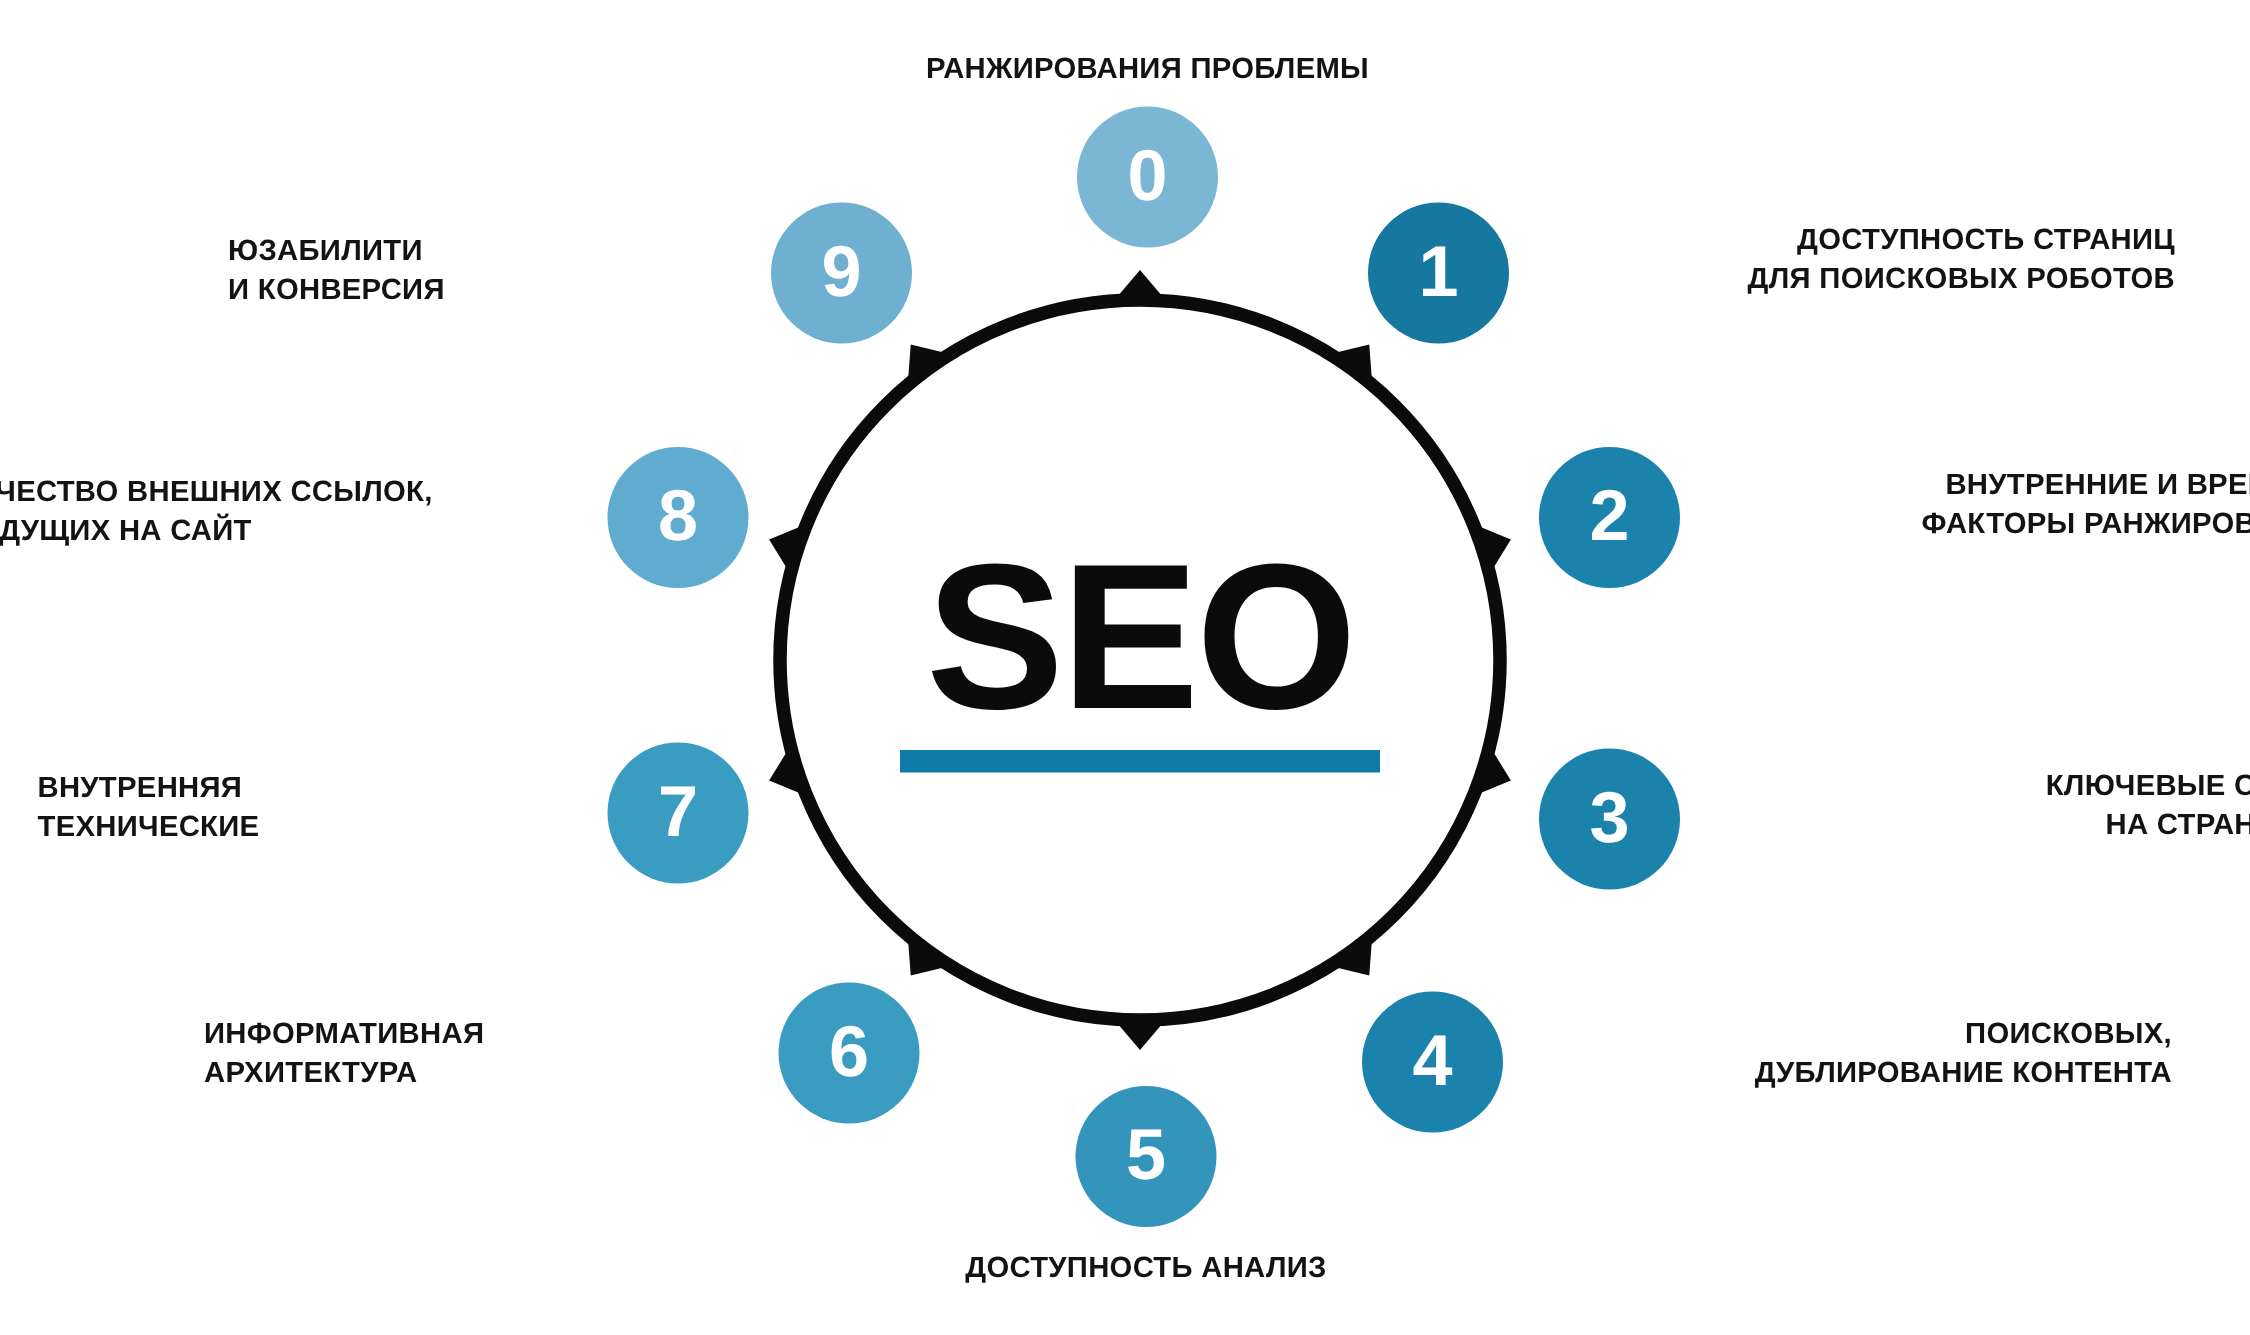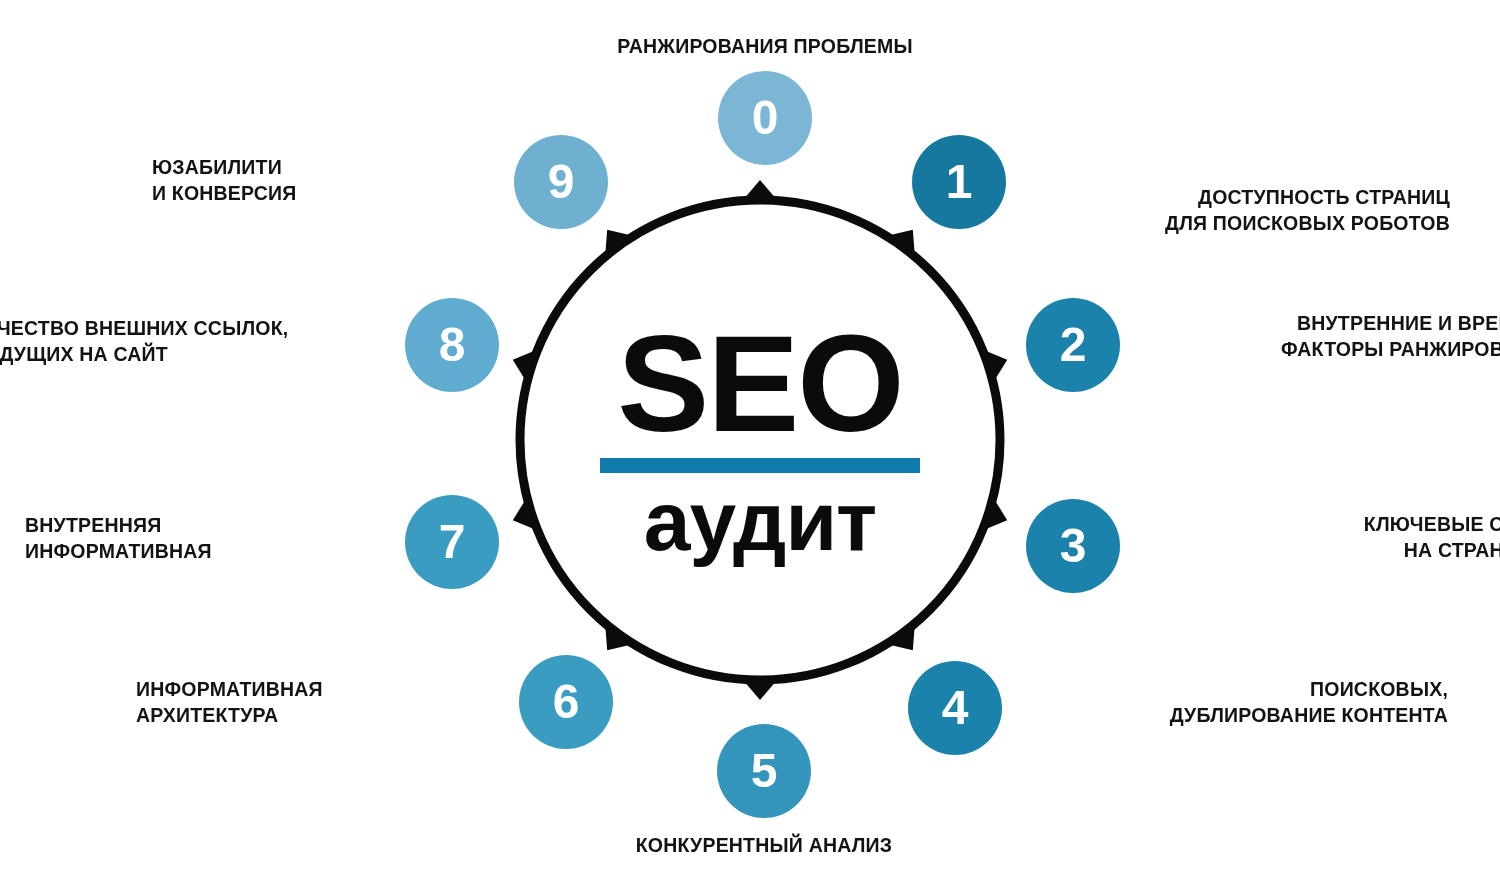--- a/index.html
+++ b/index.html
@@ -120,47 +120,46 @@
           <polygon points="112.18,475.34 110.18,449.17 137.68,469.16" fill="#0b0b0b"></polygon>
           <polygon points="17.73,345.34 31.49,323.00 42.00,355.33" fill="#0b0b0b"></polygon>
           <polygon points="17.73,184.66 42.00,174.67 31.49,207.00" fill="#0b0b0b"></polygon>
           <polygon points="112.18,54.66 137.68,60.84 110.18,80.83" fill="#0b0b0b"></polygon>
         </g>
     </svg>
 
     <div id="logo">
       <div id="logo-seo">SEO</div>
       <div id="logo-rule"></div>
-      <div id="logo-sub">аудит</div>
     </div>
   </div>
 
   <div id="nodes-layer">
       <div class="node" style="width: 94px; height: 94px; left: 718px; top: 71px; background: rgb(123, 182, 212);">0</div>
       <div class="label center" style="width: 400px; top: 34px; left: 565px;">РАНЖИРОВАНИЯ ПРОБЛЕМЫ</div>
       <div class="node" style="width: 94px; height: 94px; left: 912px; top: 135px; background: rgb(22, 120, 159);">1</div>
-      <div class="label left" style="width: 400px; top: 148px; left: 1050px; margin-top: 37px;">ДОСТУПНОСТЬ СТРАНИЦ
+      <div class="label left" style="width: 400px; top: 148px; left: 1050px;">ДОСТУПНОСТЬ СТРАНИЦ
 ДЛЯ ПОИСКОВЫХ РОБОТОВ</div>
       <div class="node" style="width: 94px; height: 94px; left: 1026px; top: 298px; background: rgb(26, 130, 171);">2</div>
       <div class="label left" style="width: 400px; top: 311px; left: 1160px;">ВНУТРЕННИЕ И ВРЕШНИЕ
 ФАКТОРЫ РАНЖИРОВАНИЯ</div>
       <div class="node" style="width: 94px; height: 94px; left: 1026px; top: 499px; background: rgb(26, 130, 171);">3</div>
       <div class="label left" style="width: 400px; top: 512px; left: 1160px;">КЛЮЧЕВЫЕ СЛОВА
 НА СТРАНИЦАХ</div>
       <div class="node" style="width: 94px; height: 94px; left: 908px; top: 661px; background: rgb(26, 130, 171);">4</div>
       <div class="label left" style="width: 420px; top: 677px; left: 1028px;">ПОИСКОВЫХ,
 ДУБЛИРОВАНИЕ КОНТЕНТА</div>
       <div class="node" style="width: 94px; height: 94px; left: 717px; top: 724px; background: rgb(51, 148, 188);">5</div>
-      <div class="label center" style="width: 420px; top: 833px; left: 554px;">КОНКУРЕНТНЫЙ АНАЛИЗ</div>
+      <div class="label center" style="width: 420px; top: 833px; left: 554px;">ДОСТУПНОСТЬ АНАЛИЗ</div>
       <div class="node" style="width: 94px; height: 94px; left: 519px; top: 655px; background: rgb(58, 156, 192);">6</div>
       <div class="label right" style="width: 360px; top: 677px; left: 136px;">ИНФОРМАТИВНАЯ
 АРХИТЕКТУРА</div>
       <div class="node" style="width: 94px; height: 94px; left: 405px; top: 495px; background: rgb(58, 156, 192);">7</div>
       <div class="label right" style="width: 360px; top: 513px; left: 25px;">ВНУТРЕННЯЯ
-ИНФОРМАТИВНАЯ</div>
+ТЕХНИЧЕСКИЕ</div>
       <div class="node" style="width: 94px; height: 94px; left: 405px; top: 298px; background: rgb(95, 172, 208);">8</div>
       <div class="label right" style="width: 420px; top: 316px; left: -28px;">КАЧЕСТВО ВНЕШНИХ ССЫЛОК,
 ВЕДУЩИХ НА САЙТ</div>
       <div class="node" style="width: 94px; height: 94px; left: 514px; top: 135px; background: rgb(111, 175, 208);">9</div>
       <div class="label right" style="width: 340px; top: 155px; left: 152px;">ЮЗАБИЛИТИ
 И КОНВЕРСИЯ</div>
     </div>
 
 </div>
 

